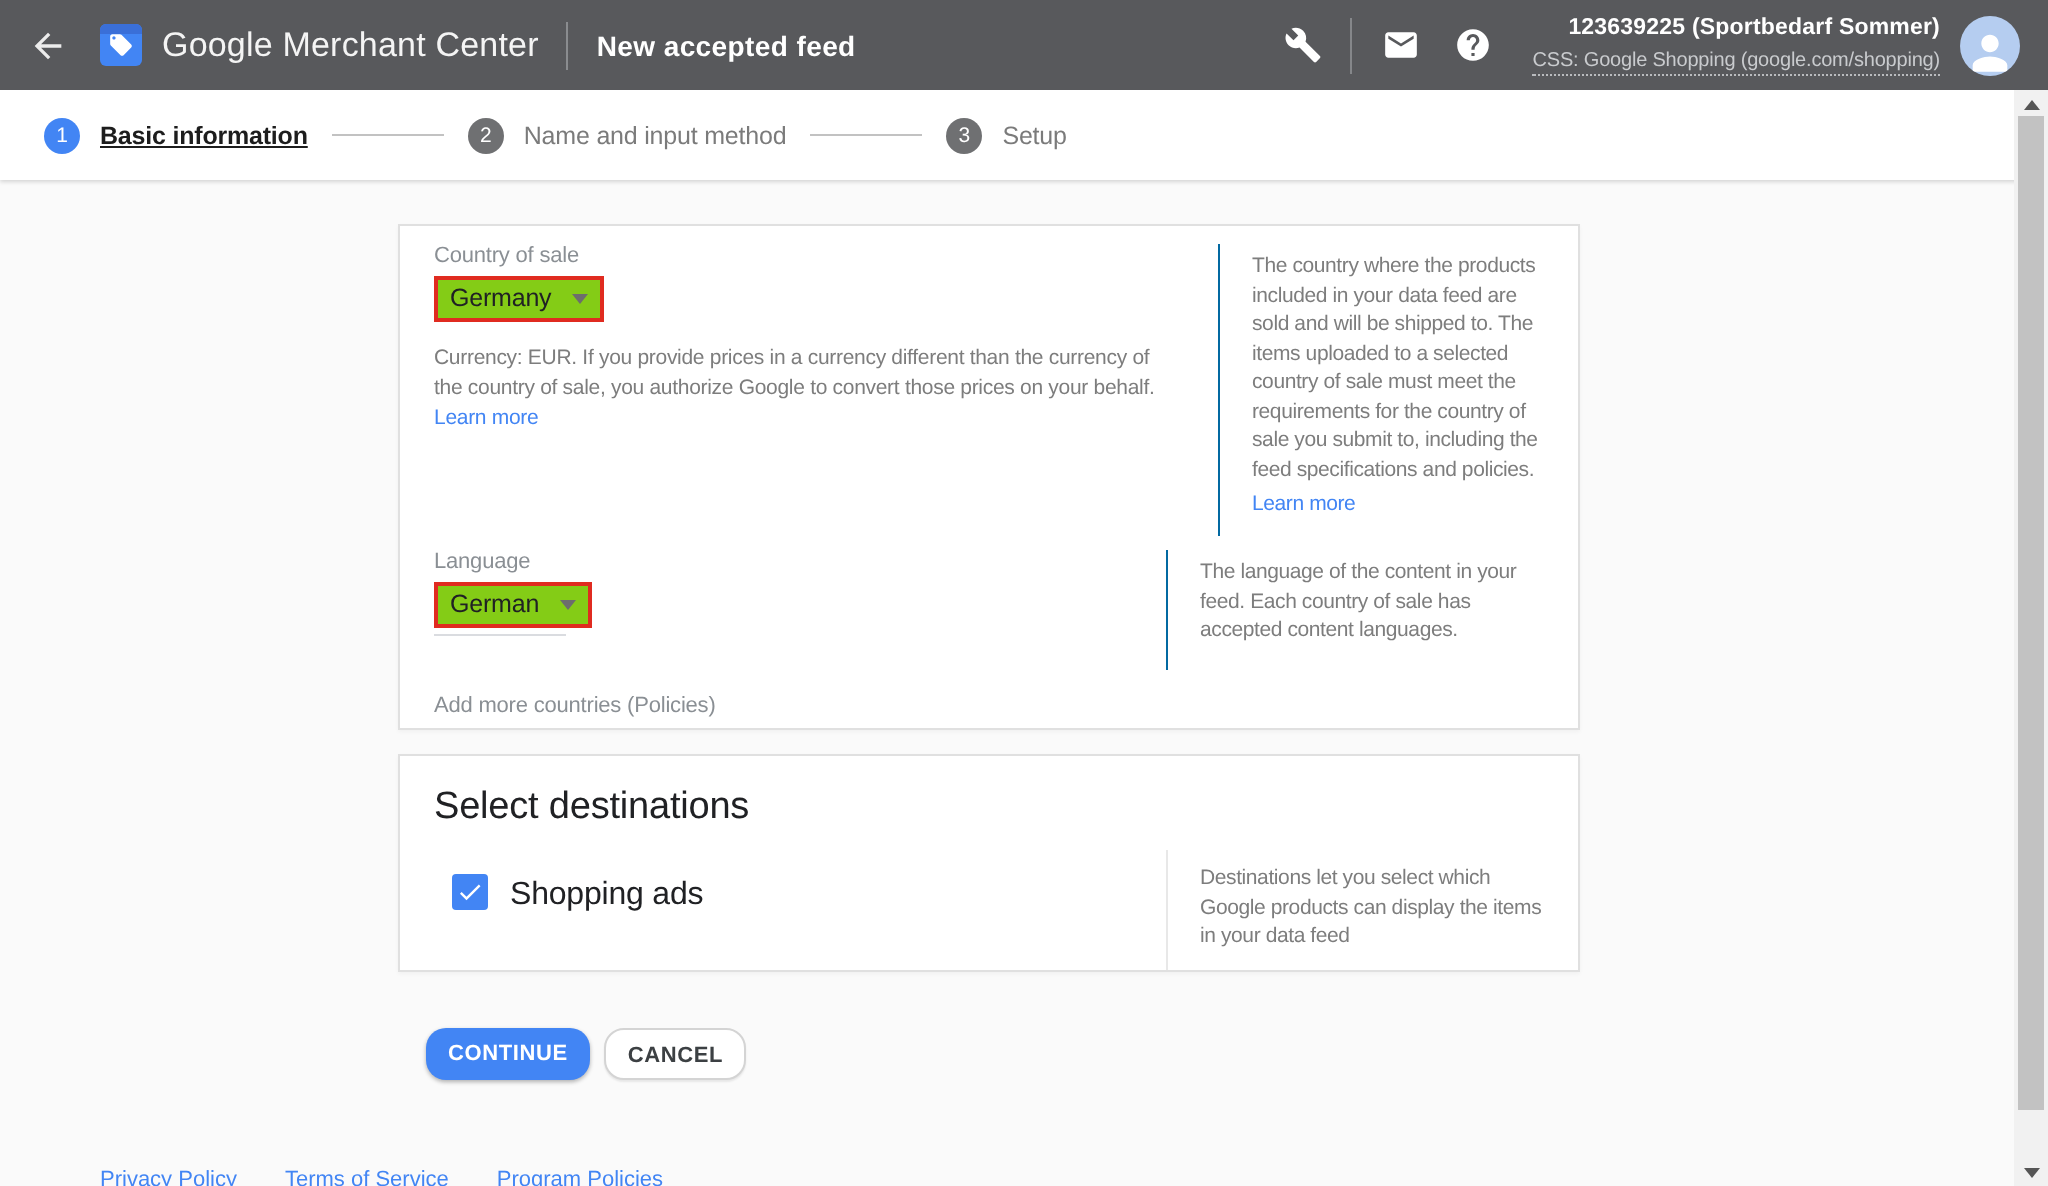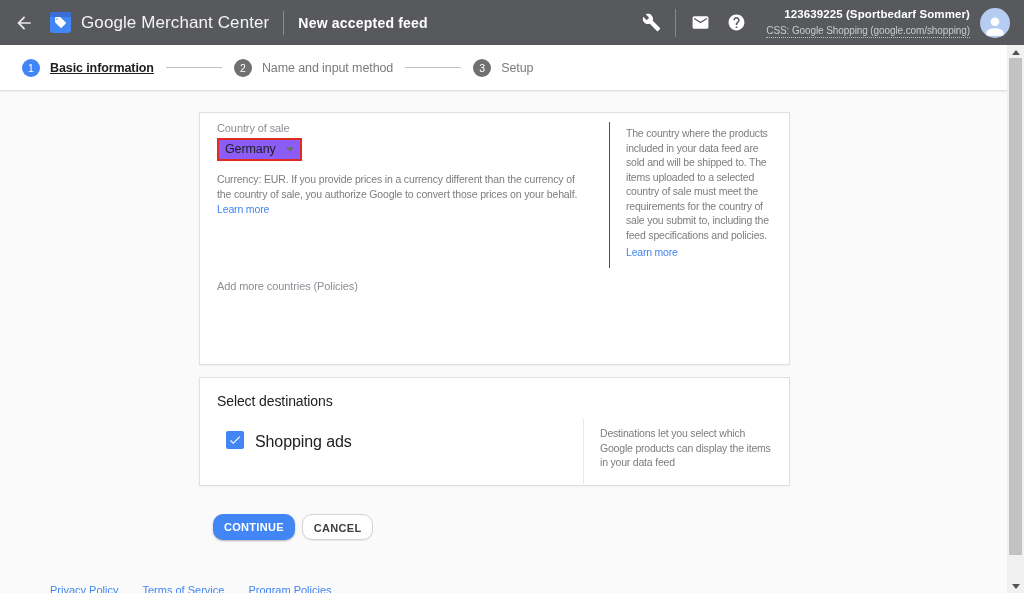--- a/index.html
+++ b/index.html
@@ -55,32 +55,32 @@
     border:1px solid #e0e0e0;box-shadow:0 1px 2px rgba(0,0,0,.04);}
   .card1{top:112px;height:253px;overflow:hidden;}
   .card2{top:377px;height:109px;overflow:hidden;padding-top:15px;}
   .row{display:flex;align-items:stretch;}
   .left-col{flex:1;padding-left:17px;padding-right:24px;}
   .help-col{width:206px;border-left:1px solid #0369a1;padding:4px 16px 8px 16px;}
   .row1{margin-top:9px;min-height:119px;}
   .row2{margin-top:7px;min-height:60px;}
   .field-label{font-size:11px;color:#8a8f94;letter-spacing:-.1px;}
   .dropdown{display:inline-flex;align-items:center;border:2px solid var(--annotation-red);
-    padding:2px 6px 3px 6px;margin-top:4px;cursor:pointer;background:#8b5cf6;}
+    padding:2px 6px 3px 6px;margin-top:4px;cursor:pointer;background:#84cc16;}
   .dd-value{font-size:12.5px;color:#202124;letter-spacing:-.1px;}
   .caret{width:0;height:0;border-left:4px solid transparent;border-right:4px solid transparent;
     border-top:5px solid #6d6d6d;margin-left:10px;margin-top:1px;}
   .dd-underline{width:66px;height:1px;background:#dadce0;margin-top:3px;}
   .note{font-size:10.5px;color:#7d7d7d;line-height:15px;letter-spacing:-.15px;
     margin-top:11px;width:368px;}
   .help-text{font-size:10.5px;color:#7d7d7d;line-height:14.5px;letter-spacing:-.2px;}
   a.inline-link{color:var(--link-blue);text-decoration:none;cursor:pointer;}
   .help-link{display:inline-block;margin-top:1px;font-size:10.5px;letter-spacing:-.2px;}
   .addmore-label{font-size:11px;color:#8a8f94;margin:12px 0 0 17px;letter-spacing:-.1px;}
-  .card2-title{font-size:14px;color:#202124;margin-left:17px;letter-spacing:-.1px;}
+  .card2-title{font-size:19px;color:#202124;margin-left:17px;letter-spacing:-.1px;}
   .dest-row{margin-top:10px;}
   .dest-left{flex:1;padding-left:26px;display:flex;align-items:flex-start;padding-top:12px;}
   .dest-help{width:206px;border-left:1px solid #e8e8e8;padding:7px 16px 14px 16px;}
   .checkbox{width:18px;height:18px;background:var(--accent-blue);border-radius:2px;
     display:flex;align-items:center;justify-content:center;cursor:pointer;flex:none;}
   .cb-label{font-size:16px;color:#202124;margin-left:11px;margin-top:2px;letter-spacing:-.1px;cursor:pointer;}
   
   .btn-row{position:absolute;left:213px;top:514px;display:flex;}
   .btn{font-family:inherit;font-size:11px;font-weight:bold;letter-spacing:.3px;
     border-radius:10px;padding:7px 11px;cursor:pointer;height:26px;}
@@ -173,20 +173,33 @@
         <span>Currency: EUR. If you provide prices in a currency different than the currency of the country of sale, you authorize Google to convert those prices on your behalf.</span>
         <a class="inline-link">Learn more</a>
       </div>
     </div>
     <div class="help-col">
       <div class="help-text">The country where the products included in your data feed are sold and will be shipped to. The items uploaded to a selected country of sale must meet the requirements for the country of sale you submit to, including the feed specifications and policies.</div>
       <a class="inline-link help-link">Learn more</a>
     </div>
   </div>
 
+  <div class="row row2">
+    <div class="left-col">
+      <div class="field-label">Language</div>
+      <div class="dropdown">
+        <span class="dd-value">German</span>
+        <span class="caret"></span>
+      </div>
+      <div class="dd-underline"></div>
+    </div>
+    <div class="help-col">
+      <div class="help-text">The language of the content in your feed. Each country of sale has accepted content languages.</div>
+    </div>
+  </div>
 
   <div class="addmore-label">Add more countries (Policies)</div>
 
 </div>
 
 <div class="card card2">
   <div class="card2-title">Select destinations</div>
   <div class="row dest-row">
     <div class="dest-left">
       <div class="checkbox">

